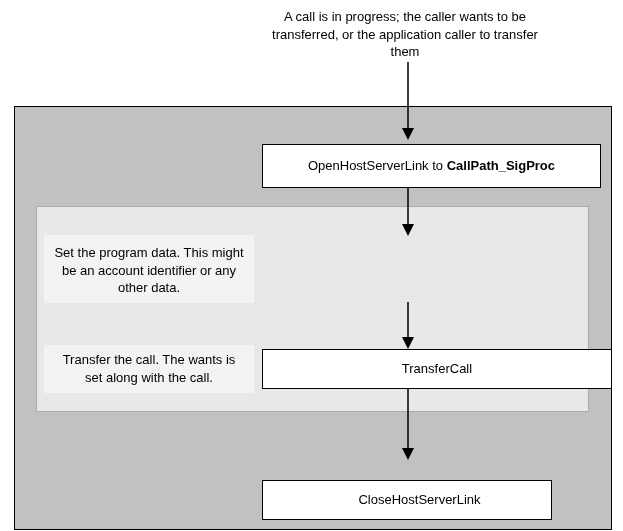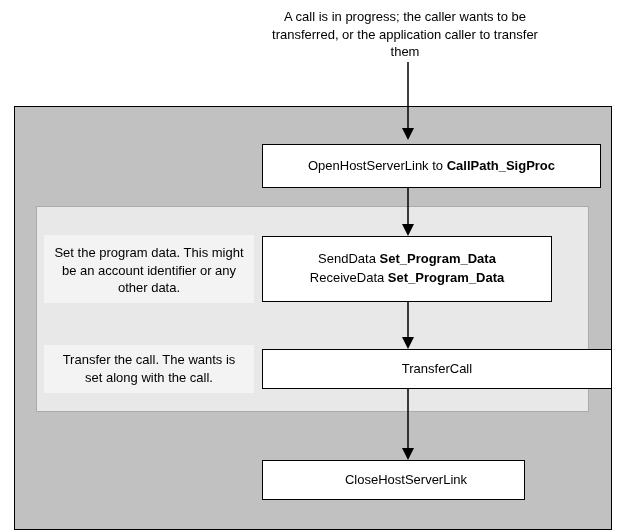--- a/index.html
+++ b/index.html
@@ -64,21 +64,21 @@
     display: flex;
     align-items: center;
     justify-content: center;
     text-align: center;
     padding: 6px 10px;
     line-height: 1.35;
   }
   .step1 { left: 262px; top: 144px; width: 339px; height: 44px; }
   .step2 { left: 262px; top: 236px; width: 290px; height: 66px; }
   .step3 { left: 262px; top: 349px; width: 350px; height: 40px; }
-  .step4 { left: 262px; top: 460px; width: 263px; height: 40px; padding-left: 33px; }
+  .step4 { left: 262px; top: 480px; width: 290px; height: 40px; padding-left: 33px; }
   .note1 { left: 44px; top: 235px; width: 210px; height: 68px; align-items: flex-end; }
   .note2 { left: 44px; top: 345px; width: 210px; height: 48px; }
 
   svg.arrow {
     position: absolute;
     overflow: visible;
   }
   svg.arrow line {
     stroke: #000;
     stroke-width: 1.5;
@@ -123,28 +123,20 @@
   <div class="note-box note2">
     <span>Transfer the call. The wants is set along with the call.</span>
   </div>
 
   <div class="step-box step1">
     <div>
       <span>OpenHostServerLink to </span><b>CallPath_SigProc</b>
     </div>
   </div>
 
-  <div class="step-box step2">
-    <div>
-      <span>SendData  </span><b>Set_Program_Data</b>
-    </div>
-    <div>
-      <span>ReceiveData  </span><b>Set_Program_Data</b>
-    </div>
-  </div>
 
   <div class="step-box step3">
     <span>TransferCall</span>
   </div>
 
   <div class="step-box step4">
     <span>CloseHostServerLink</span>
   </div>
 
 </div>

